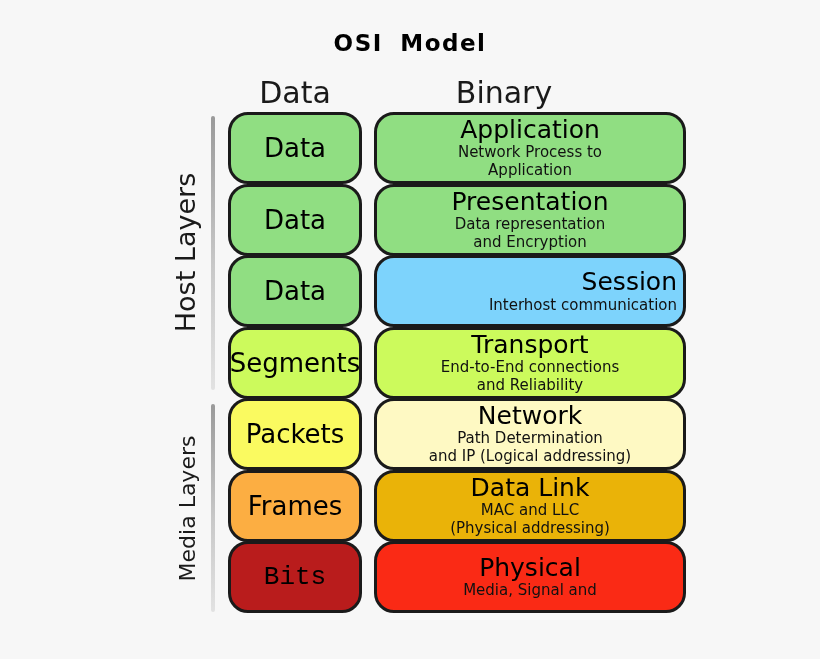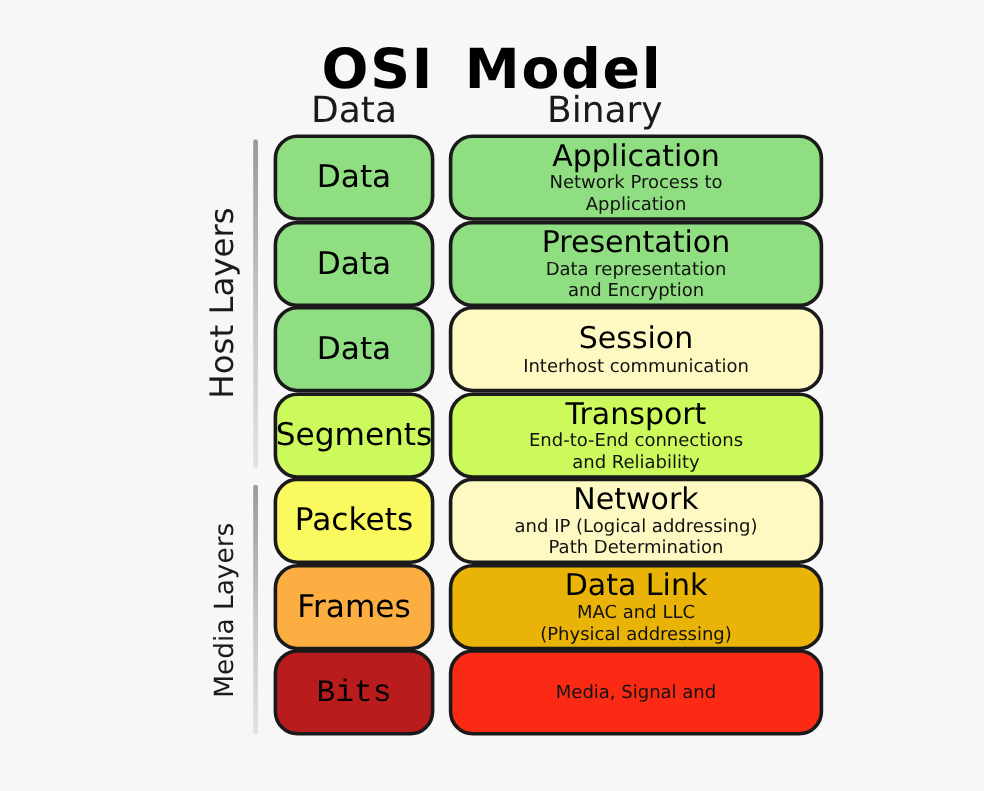--- a/index.html
+++ b/index.html
@@ -23,21 +23,21 @@
     height: 659px;
   }
 
   
   .title {
     position: absolute;
     left: 0;
     top: 30px;
     width: 820px;
     text-align: center;
-    font-size: 46px;
+    font-size: 23px;
     font-weight: bold;
     color: #000000;
     letter-spacing: 1.5px;
     word-spacing: 8px;
     font-family: "DejaVu Sans", sans-serif;
   }
 
   
   .col-header {
     position: absolute;
@@ -201,58 +201,59 @@
         <div class="pill layer-pill" style="background: rgb(144, 222, 130);">
           <div class="layer-name">Presentation</div>
           <div class="layer-desc">Data representation</div>
           <div class="layer-desc">and Encryption</div>
         </div>
       </div>
       <div class="row" style="top: 255px;">
         <div class="pill data-pill" style="background: rgb(144, 222, 130);">
           <span>Data</span>
         </div>
-        <div class="pill layer-pill single" style="background: #fef9c3;">
+        <div class="pill layer-pill single" style="background: #7dd3fc; align-items: flex-end;">
           <div class="layer-name">Session</div>
           <div class="layer-desc">Interhost communication</div>
         </div>
       </div>
       <div class="row" style="top: 326.5px;">
         <div class="pill data-pill" style="background: rgb(204, 250, 92);">
           <span>Segments</span>
         </div>
         <div class="pill layer-pill" style="background: rgb(204, 250, 92);">
           <div class="layer-name">Transport</div>
           <div class="layer-desc">End-to-End connections</div>
           <div class="layer-desc">and Reliability</div>
         </div>
       </div>
       <div class="row" style="top: 398px;">
         <div class="pill data-pill" style="background: rgb(250, 250, 96);">
           <span>Packets</span>
         </div>
         <div class="pill layer-pill" style="background: #fef9c3;">
           <div class="layer-name">Network</div>
+          <div class="layer-desc">Path Determination</div>
           <div class="layer-desc">and IP (Logical addressing)</div>
-          <div class="layer-desc">Path Determination</div>
         </div>
       </div>
       <div class="row" style="top: 469.5px;">
         <div class="pill data-pill" style="background: rgb(252, 174, 66);">
           <span>Frames</span>
         </div>
         <div class="pill layer-pill" style="background: #eab308;">
           <div class="layer-name">Data Link</div>
           <div class="layer-desc">MAC and LLC</div>
           <div class="layer-desc">(Physical addressing)</div>
         </div>
       </div>
       <div class="row" style="top: 541px;">
         <div class="pill data-pill" style="background: #b91c1c; font-family: Liberation Mono, monospace;">
           <span>Bits</span>
         </div>
         <div class="pill layer-pill" style="background: rgb(250, 42, 21);">
+          <div class="layer-name">Physical</div>
           <div class="layer-desc">Media, Signal and</div>
         </div>
       </div>
     </div>
 
 </div>
 
 </body></html>

